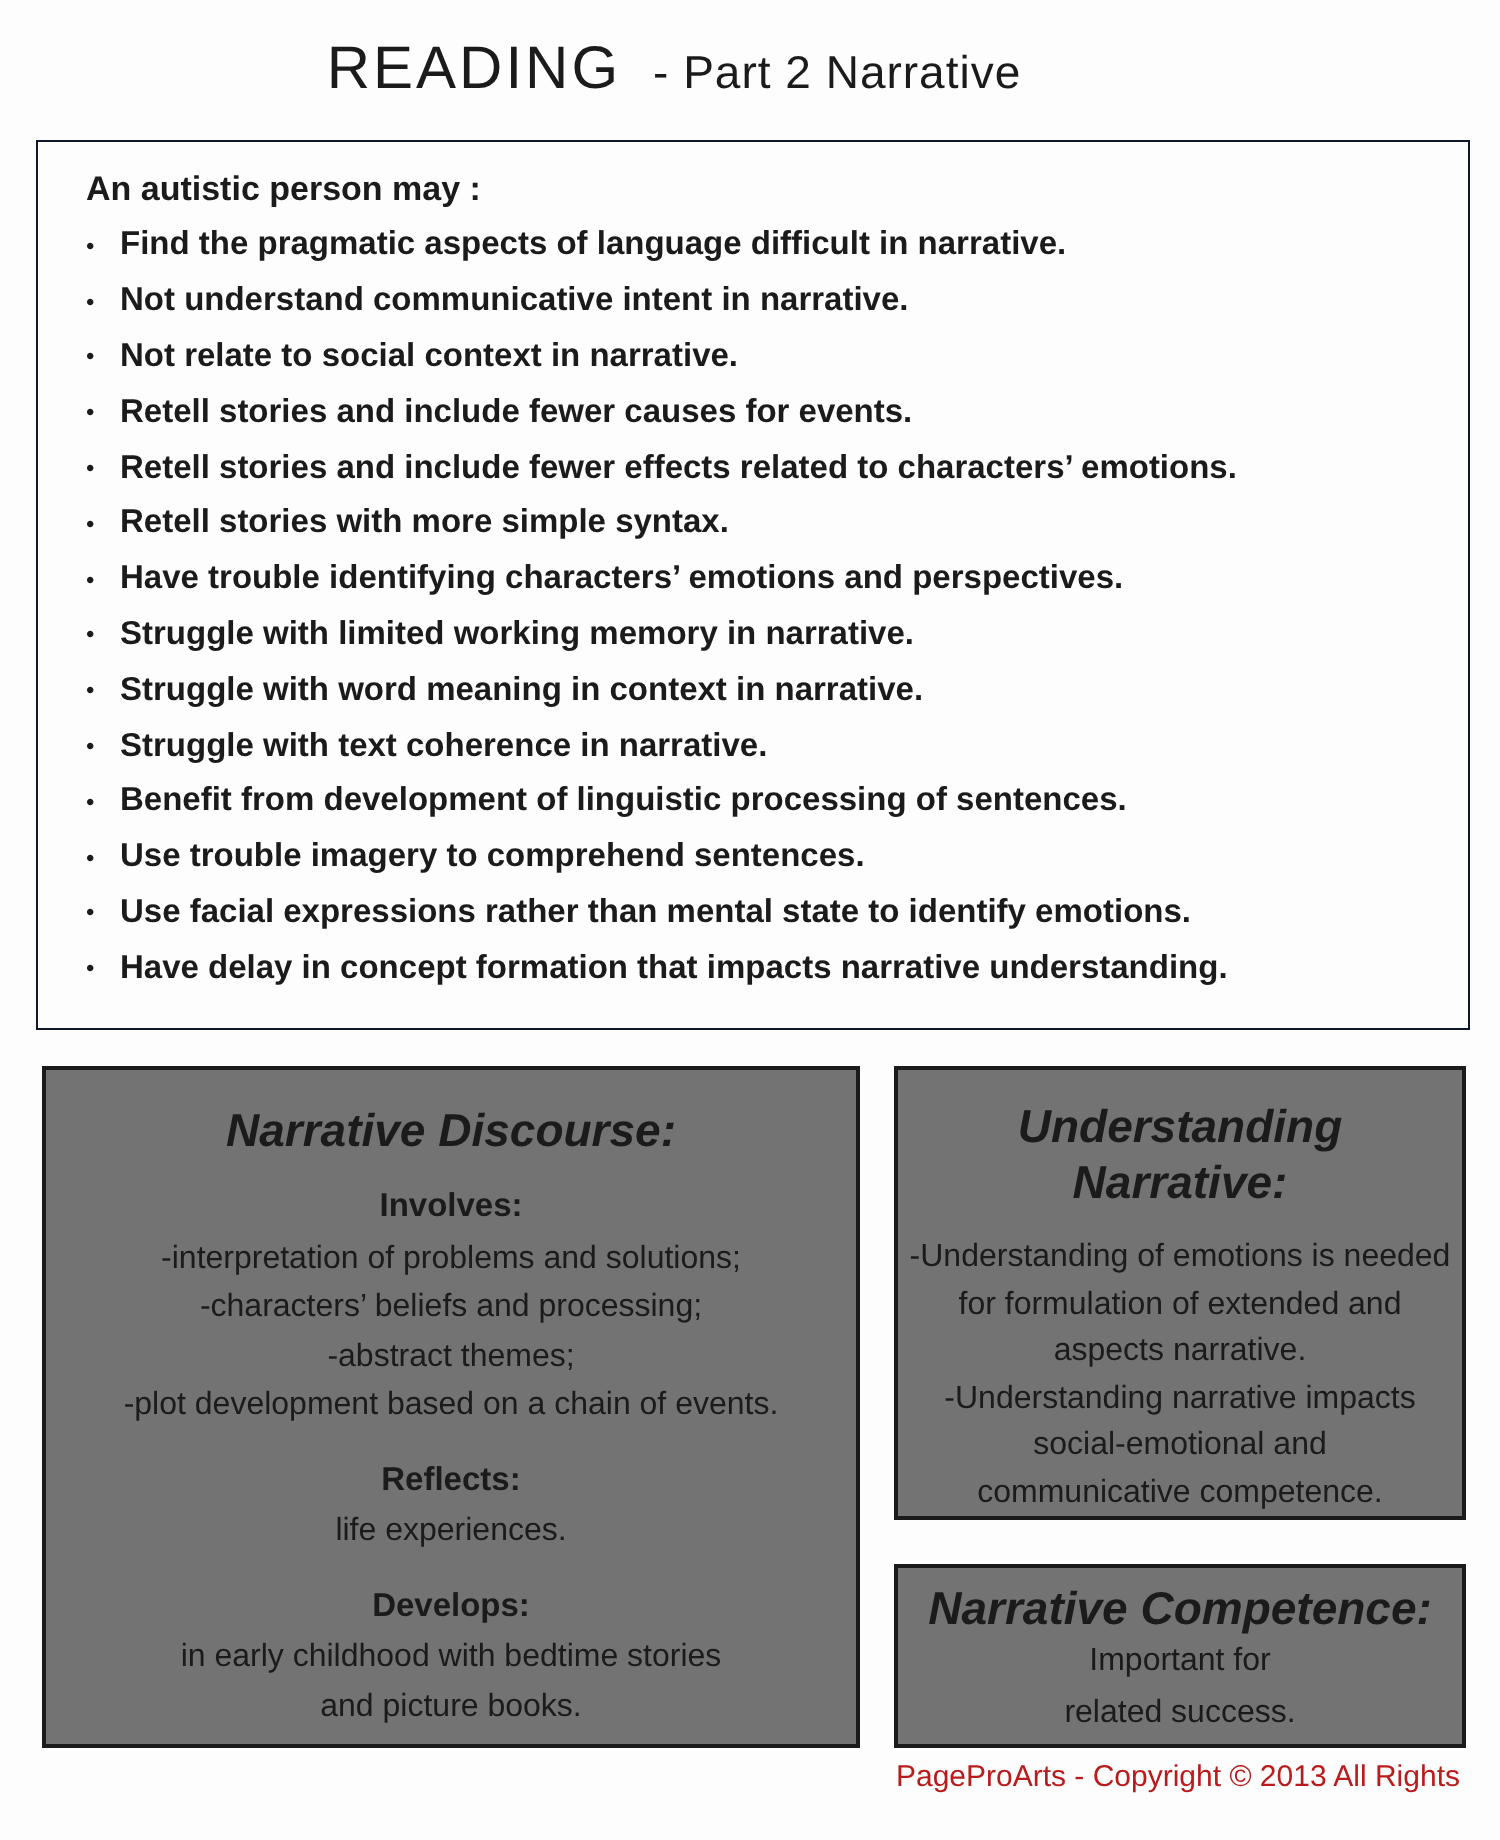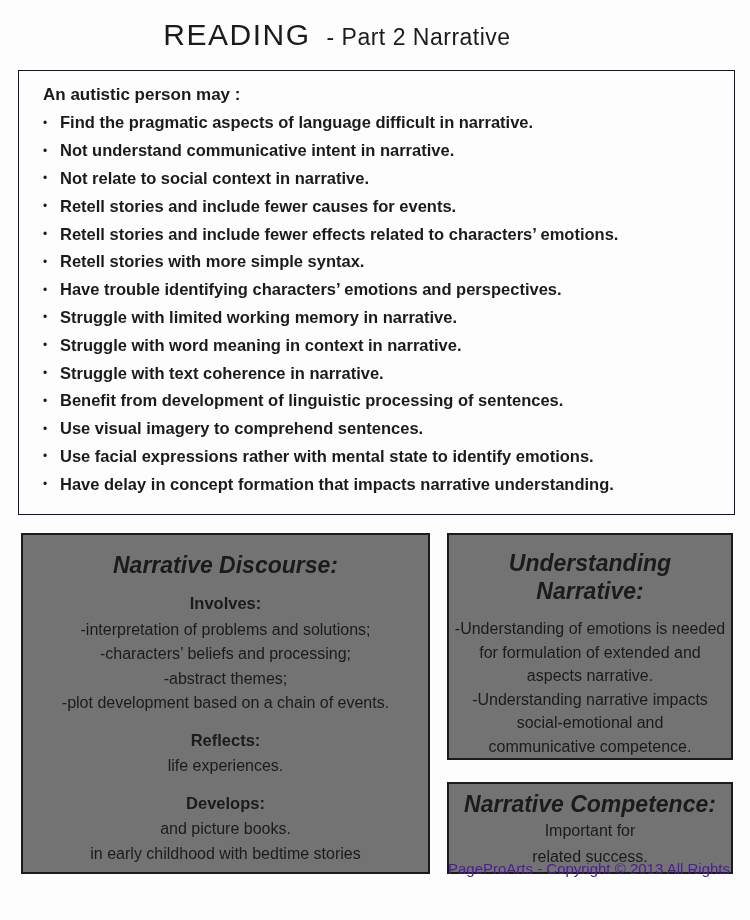--- a/index.html
+++ b/index.html
@@ -92,24 +92,24 @@
   .box-understanding .body-line { line-height: 23.5px; }
 
   
   .box-competence { left: 447px; top: 782px; width: 286px; height: 92px; }
   .box-competence .box-heading { margin-top: 6px; white-space: nowrap; }
   .box-competence .body-line { line-height: 26px; }
 
   
   .footer {
     position: absolute;
-    top: 860px;
+    top: 880px;
     right: 20px;
     font-size: 15px;
-    color: #4c1d95;
+    color: #b91c1c;
   }
 </style>
 </head>
 <body>
 
 <div class="page">
 
   <div class="title">
     <span class="title-main">READING</span><span class="title-rest">- Part 2  Narrative</span>
   </div>
@@ -156,25 +156,25 @@
     <div class="bullet-row">
       <span class="dot">•</span>
       <span class="bullet-text">Struggle with text coherence in narrative.</span>
     </div>
     <div class="bullet-row">
       <span class="dot">•</span>
       <span class="bullet-text">Benefit from development of linguistic processing of sentences.</span>
     </div>
     <div class="bullet-row">
       <span class="dot">•</span>
-      <span class="bullet-text">Use visual imagery to comprehend sentences.</span>
-    </div>
-    <div class="bullet-row">
-      <span class="dot">•</span>
-      <span class="bullet-text">Use facial expressions rather with mental state to identify emotions.</span>
+      <span class="bullet-text">Use trouble imagery to comprehend sentences.</span>
+    </div>
+    <div class="bullet-row">
+      <span class="dot">•</span>
+      <span class="bullet-text">Use facial expressions rather than mental state to identify emotions.</span>
     </div>
     <div class="bullet-row">
       <span class="dot">•</span>
       <span class="bullet-text">Have delay in concept formation that impacts narrative understanding.</span>
     </div>
   </div>
 
   <div class="info-box box-discourse">
     <div class="box-heading">Narrative Discourse:</div>
 
@@ -186,22 +186,22 @@
       <div class="body-line">-plot development based on a chain of events.</div>
     </div>
 
     <div class="section">
       <div class="section-label">Reflects:</div>
       <div class="body-line">life experiences.</div>
     </div>
 
     <div class="section">
       <div class="section-label">Develops:</div>
+      <div class="body-line">in early childhood with bedtime stories</div>
       <div class="body-line">and picture books.</div>
-      <div class="body-line">in early childhood with bedtime stories</div>
     </div>
   </div>
 
   <div class="info-box box-understanding">
     <div class="box-heading">Understanding Narrative:</div>
     <div class="body-lines">
       <div class="body-line">-Understanding of emotions is needed</div>
       <div class="body-line">for formulation of extended and</div>
       <div class="body-line">aspects narrative.</div>
       <div class="body-line">-Understanding narrative impacts</div>

